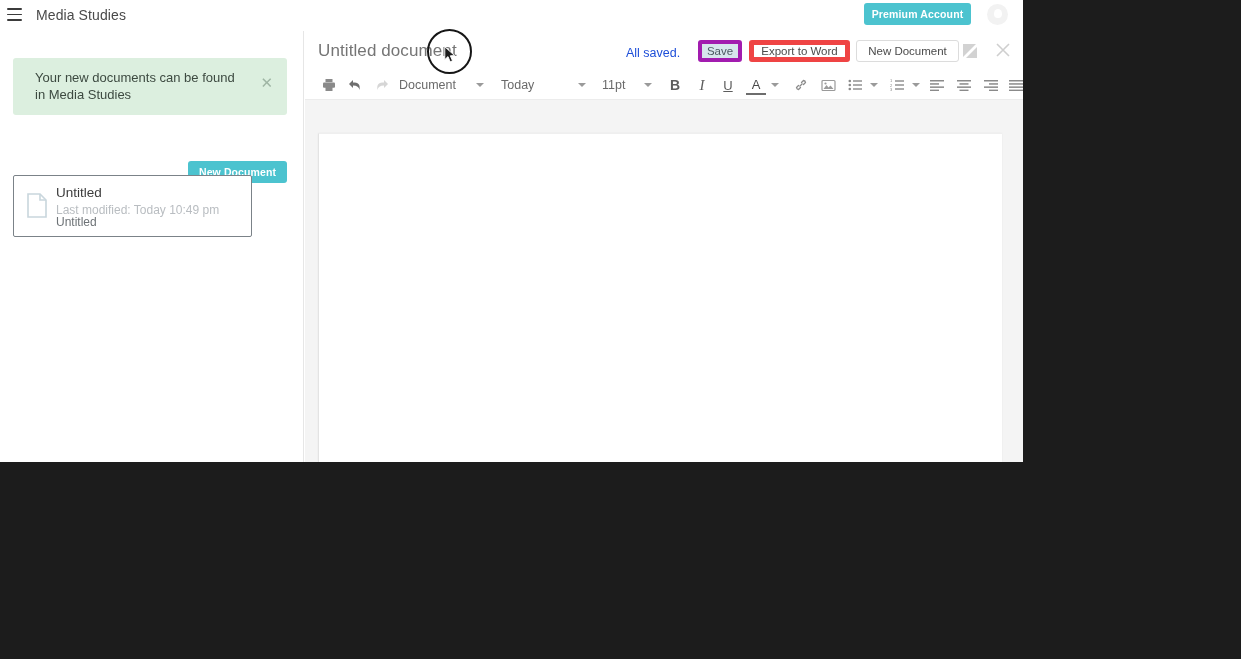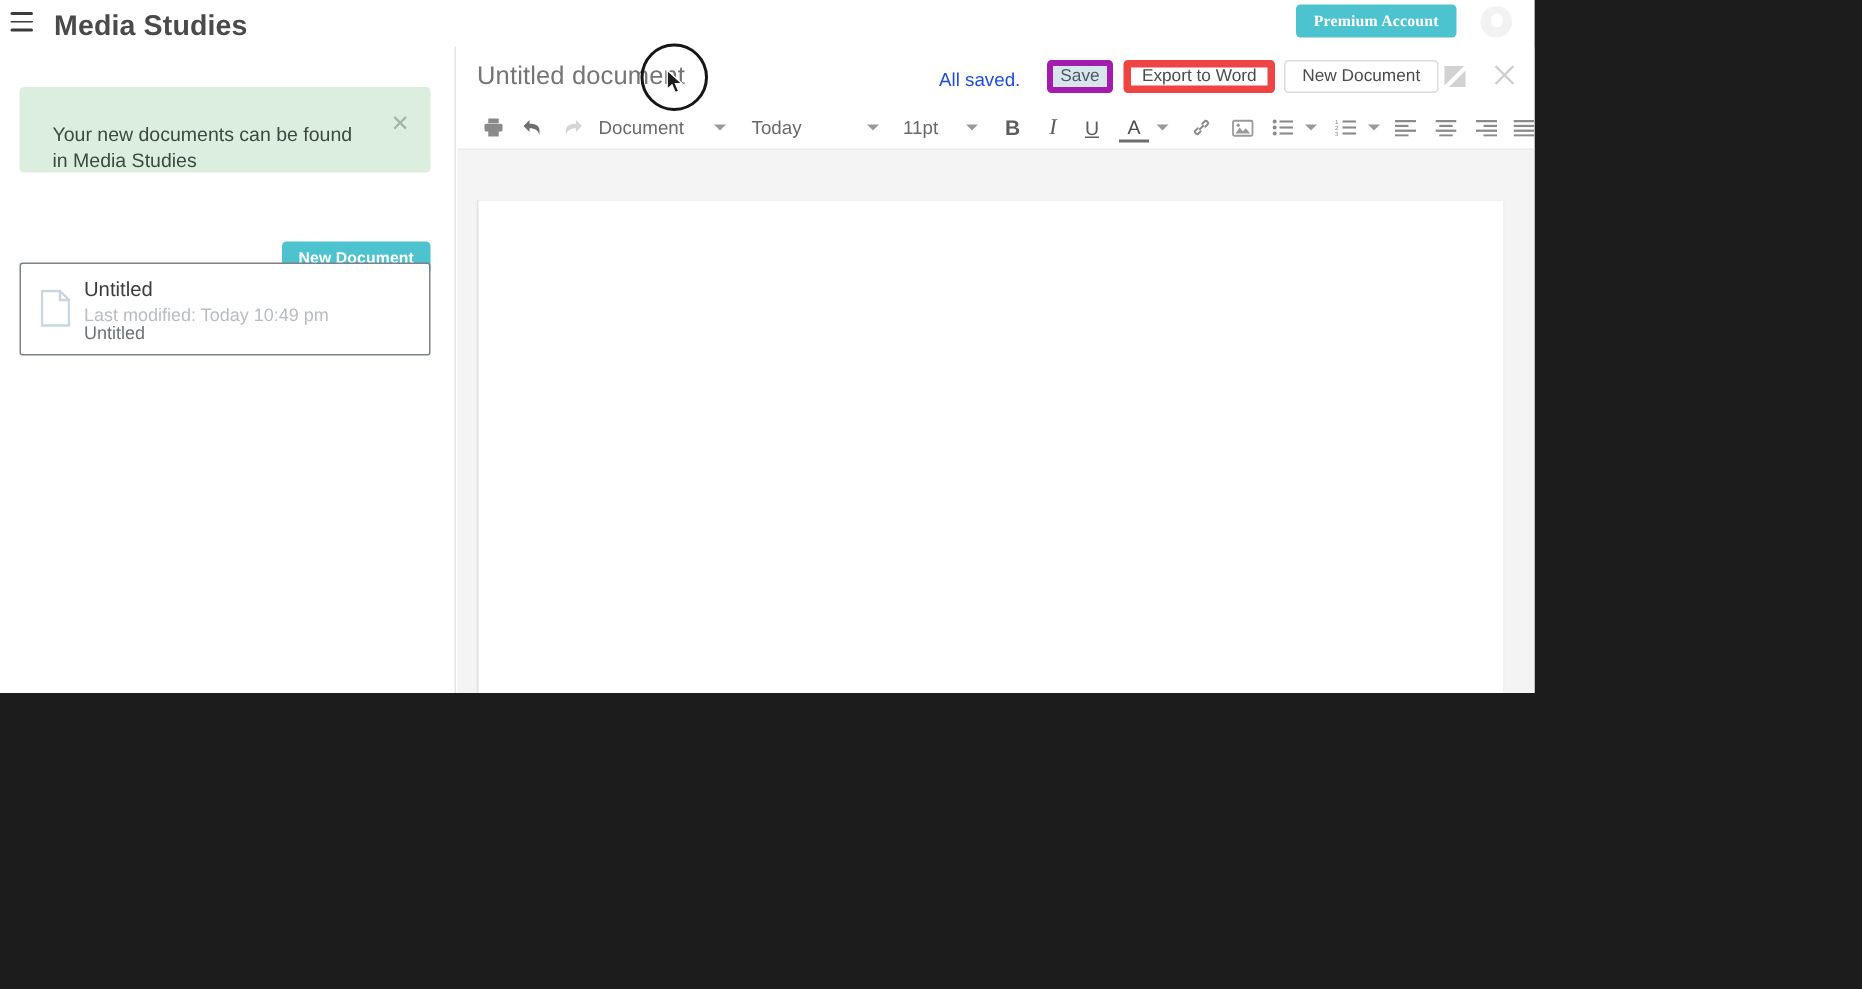--- a/index.html
+++ b/index.html
@@ -29,31 +29,30 @@
     width: 15px; height: 14px;
     cursor: pointer;
   }
   #hamburger span {
     display: block; width: 15px; height: 1.6px;
     background: #3b3b3b; margin-bottom: 4px; border-radius: 1px;
   }
   #hamburger span:last-child { margin-bottom: 0; }
   #app-title {
     position: absolute; left: 36px; top: 7px;
-    font-size: 19px; color: #4a4a4a; letter-spacing: .1px;
+    font-size: 14px; color: #4a4a4a; letter-spacing: .1px;
     white-space: nowrap;
-    font-weight: bold;
   }
   #premium-btn {
     position: absolute; left: 864px; top: 3px;
     width: 107px; height: 22px;
     background: #4cc3cf; border-radius: 3px;
     color: #ffffff; font-size: 10.5px; font-weight: bold;
     display: flex; align-items: center; justify-content: center;
-    letter-spacing: .15px; cursor: pointer; border: none; font-family: Liberation Serif, serif;
+    letter-spacing: .15px; cursor: pointer; border: none;
   }
   #avatar {
     position: absolute; left: 987px; top: 4px;
     width: 21px; height: 21px; border-radius: 50%;
     background: #f2f2f2; cursor: pointer;
   }
   #avatar::after {
     content: ""; position: absolute; left: 6.5px; top: 4.5px;
     width: 8px; height: 9px; border-radius: 50% 50% 45% 45%;
     background: #ffffff;
@@ -67,38 +66,38 @@
     border-right: 1px solid #e6e6e6;
   }
   #banner {
     position: absolute; left: 13px; top: 27px;
     width: 274px; height: 57px;
     background: #dcefdf; border-radius: 3px;
   }
   #banner-text {
     position: absolute; left: 22px; top: 11px;
     width: 200px;
-    font-size: 13px; line-height: 17px; color: #3d4a41; margin-top: 12px;
+    font-size: 13px; line-height: 17px; color: #3d4a41;
   }
   #banner-close {
     position: absolute; right: 14px; top: 17px;
     font-size: 15px; color: #9fb5a4; cursor: pointer;
     line-height: 1;
   }
   #sidebar-new-doc {
     position: absolute; left: 188px; top: 130px;
     width: 99px; height: 22px;
     background: #4cc3cf; border-radius: 3px; border: none;
     color: #ffffff; font-size: 10.5px; font-weight: bold;
     display: flex; align-items: center; justify-content: center;
     letter-spacing: .1px; cursor: pointer;
   }
   #doc-item {
     position: absolute; left: 13px; top: 144px;
-    width: 274px; height: 62px;
+    width: 239px; height: 62px;
     background: #ffffff; border: 1px solid #7b8288;
     border-radius: 2px; cursor: pointer;
   }
   #doc-icon {
     position: absolute; left: 13px; top: 17px;
     width: 20px; height: 25px;
   }
   #doc-title {
     position: absolute; left: 42px; top: 9px;
     font-size: 13.5px; color: #3c3c3c;

